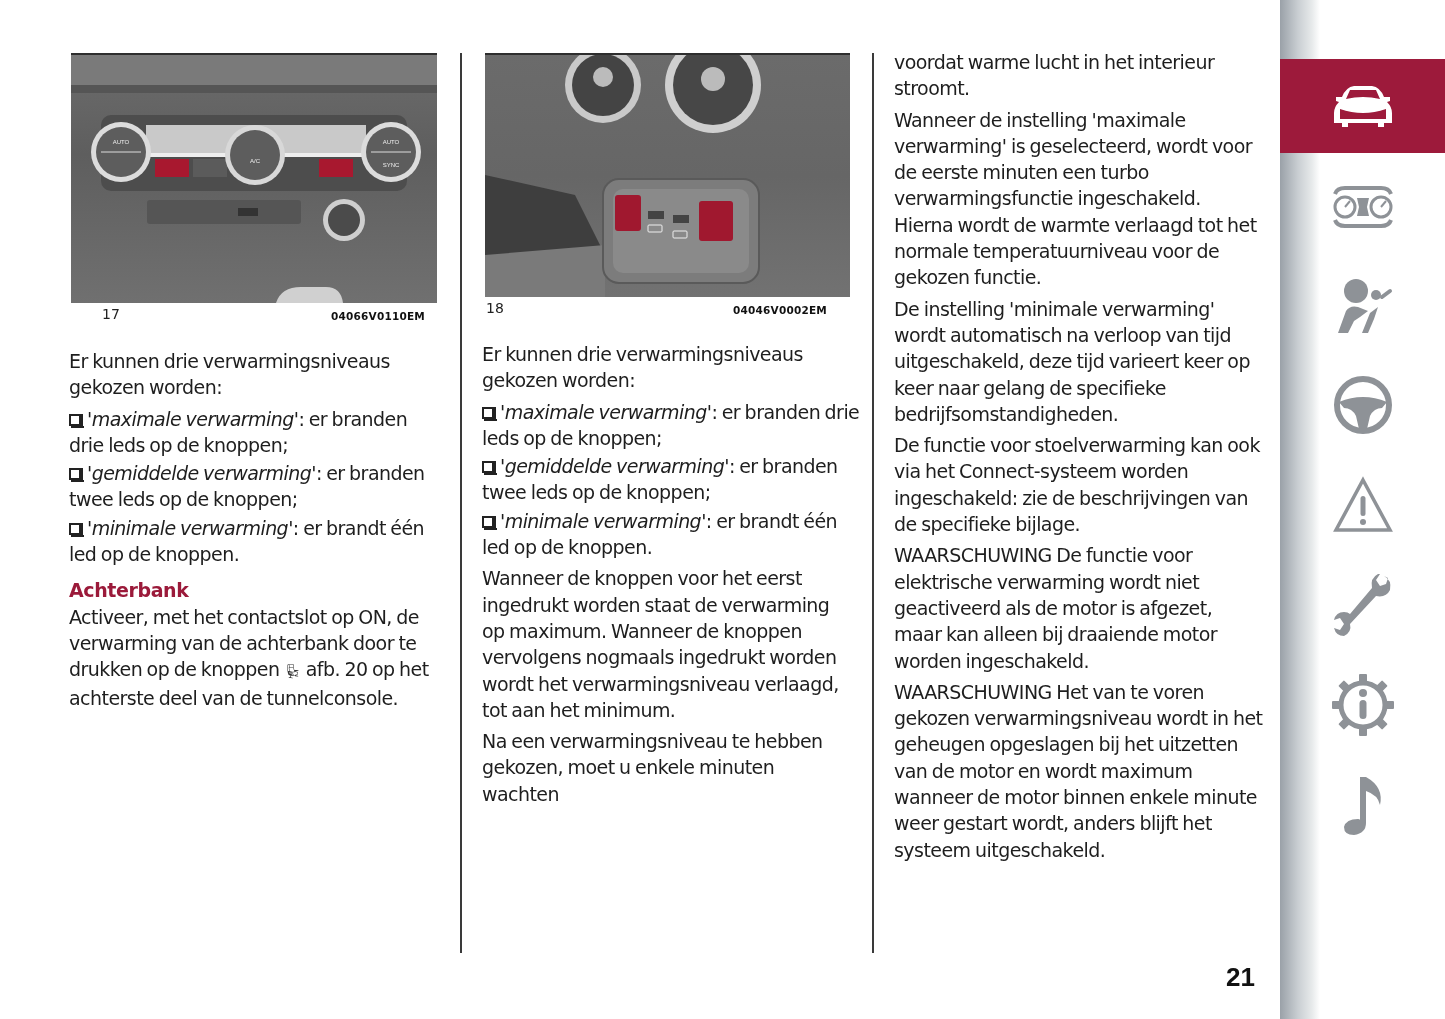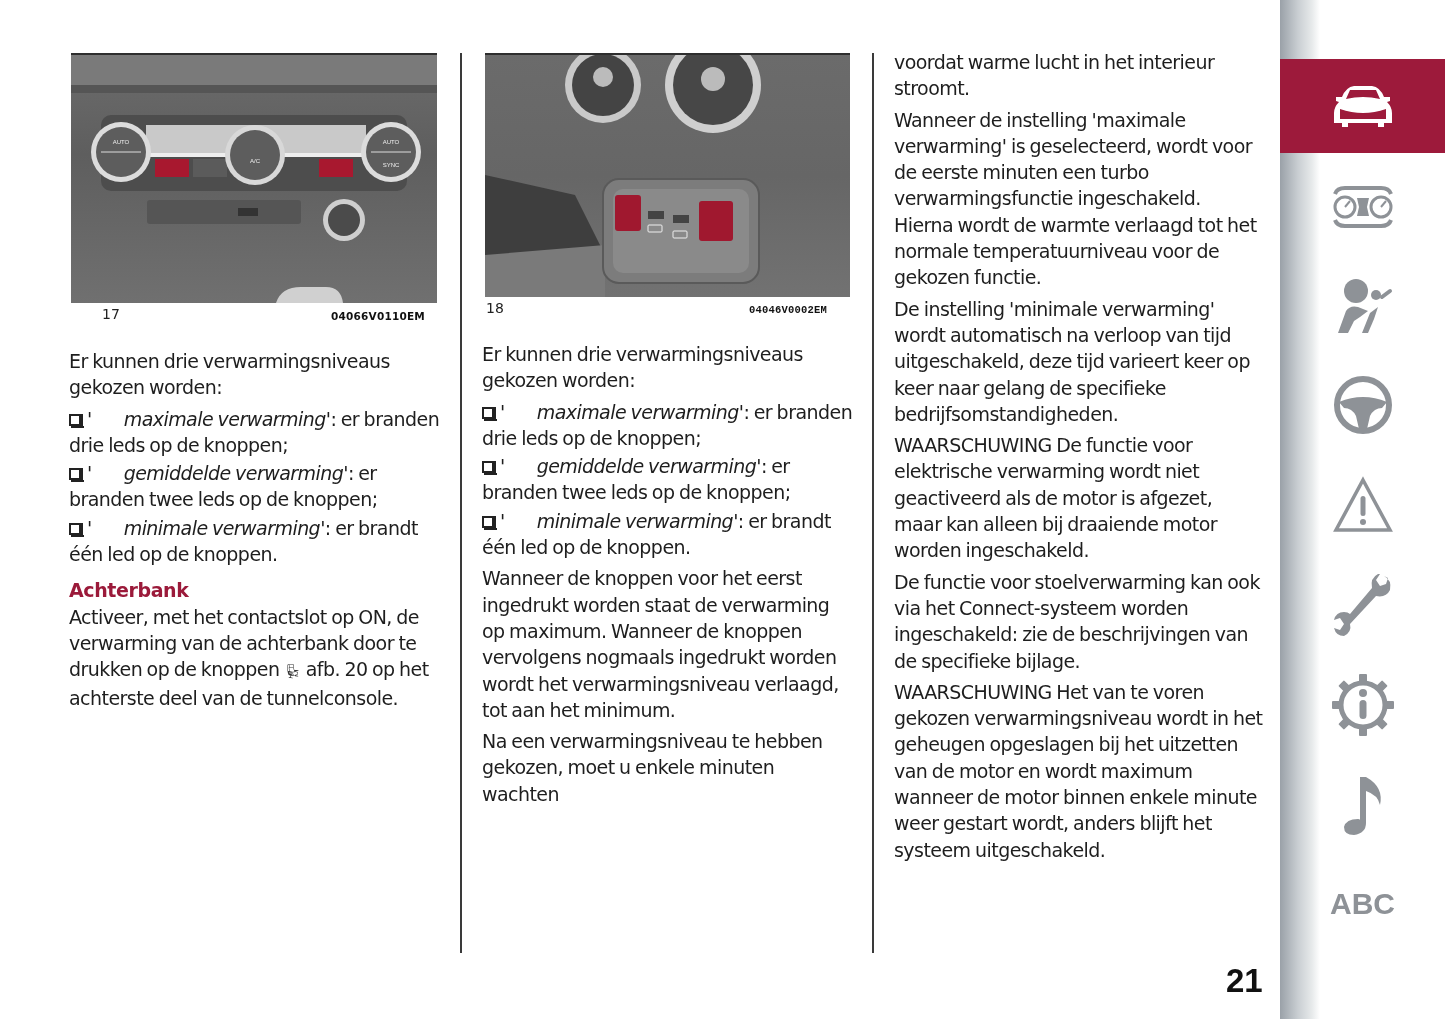--- a/index.html
+++ b/index.html
@@ -19,34 +19,34 @@
 
   .text-block { position:absolute; font-size:19px; line-height:26.3px; letter-spacing:-0.55px; word-spacing:-1px; }
   .text-block p { margin:0 9px 5px 0; }
   .text-block .bul { margin:0 0 2px 0; }
   .box {
     display:inline-block; width:12px; height:12px; border:2px solid #222; box-sizing:border-box;
     margin-right:6px; vertical-align:0px; position:relative;
   }
   .box::after { content:""; position:absolute; right:-4px; top:-2px; width:2px; height:12px; background:#222; }
   .box::before { content:""; position:absolute; left:0px; bottom:-4px; width:13px; height:2px; background:#222; }
-  em { font-style:italic;margin-left:32px; }
+  em { font-style:italic; }
   .section-heading { color:#9b1a3a; font-weight:bold; font-size:19px; margin:0; letter-spacing:-0.4px; }
   .seat-glyph { font-size:14px; color:#333; }
 
   
   .sidebar {
     position:absolute; left:1280px; top:0; width:165px; height:1019px;
     background:linear-gradient(to right, #9aa1a8 0px, #c9ced2 18px, #e7eaeb 32px, #ffffff 40px, #ffffff 165px);
   }
   .side-item { position:absolute; left:0; width:165px; height:94px; display:flex; align-items:center; justify-content:center; }
   .side-item svg { display:block; }
   .side-item.active { background:#9d1a3b; top:59px; height:94px; }
   .abc { font-family:"Liberation Sans", sans-serif; font-weight:bold; font-size:30px; color:#8e9297; letter-spacing:0px; }
-  .page-num { position:absolute; left:1226px; top:962px; font-family:"Liberation Sans", sans-serif; font-weight:bold; font-size:33px; color:#111; }
+  .page-num { position:absolute; left:1226px; top:962px; font-family:"Liberation Sans", sans-serif; font-weight:bold; font-size:26px; color:#111; }
 </style>
 </head>
 <body>
 
 <div class="divider" style="left:460px;"></div>
 <div class="divider" style="left:872px;"></div>
 
 <div class="figure" style="left:71px; top:53px; width:366px; height:272px;">
   <div class="photo" style="left:0; top:0; width:366px; height:248px; background:linear-gradient(#6c6c6c,#5e5e5e 40%,#707070);">
     <svg width="366" height="248" viewBox="0 0 366 248">
@@ -96,21 +96,21 @@
       <rect x="128" y="134" width="136" height="84" rx="10" fill="#8a8a8a"></rect>
       <rect x="130" y="140" width="26" height="36" rx="3" fill="#a0182f"></rect>
       <rect x="214" y="146" width="34" height="40" rx="3" fill="#a0182f"></rect>
       <rect x="163" y="156" width="16" height="8" fill="#444"></rect>
       <rect x="188" y="160" width="16" height="8" fill="#444"></rect>
       <rect x="163" y="170" width="14" height="7" rx="1" fill="none" stroke="#eee" stroke-width="1"></rect>
       <rect x="188" y="176" width="14" height="7" rx="1" fill="none" stroke="#eee" stroke-width="1"></rect>
     </svg>
   </div>
   <div class="fig-num" style="left:1px; top:247px;">18</div>
-  <div class="fig-code" style="right:0; top:251px;font-family:Liberation Mono, monospace;">04046V0002EM</div>
+  <div class="fig-code" style="right:0; top:251px;">04046V0002EM</div>
 </div>
 
 <div class="text-block" style="left:69px; top:348px; width:375px;">
   <p>Er kunnen drie verwarmingsniveaus gekozen worden:</p>
   <p class="bul"><span class="box"></span>'<em>maximale verwarming</em>'<span>: er branden drie leds op de knoppen;</span></p>
   <p class="bul"><span class="box"></span>'<em>gemiddelde verwarming</em>'<span>: er branden twee leds op de knoppen;</span></p>
   <p class="bul" style="margin-bottom:10px;"><span class="box"></span>'<em>minimale verwarming</em>'<span>: er brandt één led op de knoppen.</span></p>
   <h3 class="section-heading">Achterbank</h3>
   <p><span>Activeer, met het contactslot op ON, de verwarming van de achterbank door te drukken op de knoppen</span> <span class="seat-glyph">💺︎</span><span> afb. 20 op het achterste deel van de tunnelconsole.</span></p>
 </div>
@@ -121,22 +121,22 @@
   <p class="bul"><span class="box"></span>'<em>gemiddelde verwarming</em>'<span>: er branden twee leds op de knoppen;</span></p>
   <p class="bul" style="margin-bottom:5px;"><span class="box"></span>'<em>minimale verwarming</em>'<span>: er brandt één led op de knoppen.</span></p>
   <p>Wanneer de knoppen voor het eerst ingedrukt worden staat de verwarming op maximum. Wanneer de knoppen vervolgens nogmaals ingedrukt worden wordt het verwarmingsniveau verlaagd, tot aan het minimum.</p>
   <p>Na een verwarmingsniveau te hebben gekozen, moet u enkele minuten wachten</p>
 </div>
 
 <div class="text-block" style="left:894px; top:49px; width:378px;">
   <p>voordat warme lucht in het interieur stroomt.</p>
   <p>Wanneer de instelling 'maximale verwarming' is geselecteerd, wordt voor de eerste minuten een turbo verwarmingsfunctie ingeschakeld. Hierna wordt de warmte verlaagd tot het normale temperatuurniveau voor de gekozen functie.</p>
   <p>De instelling 'minimale verwarming' wordt automatisch na verloop van tijd uitgeschakeld, deze tijd varieert keer op keer naar gelang de specifieke bedrijfsomstandigheden.</p>
+  <p>De functie voor stoelverwarming kan ook via het Connect-systeem worden ingeschakeld: zie de beschrijvingen van de specifieke bijlage.</p>
   <p>WAARSCHUWING De functie voor elektrische verwarming wordt niet geactiveerd als de motor is afgezet, maar kan alleen bij draaiende motor worden ingeschakeld.</p>
-  <p>De functie voor stoelverwarming kan ook via het Connect-systeem worden ingeschakeld: zie de beschrijvingen van de specifieke bijlage.</p>
   <p>WAARSCHUWING Het van te voren gekozen verwarmingsniveau wordt in het geheugen opgeslagen bij het uitzetten van de motor en wordt maximum wanneer de motor binnen enkele minute weer gestart wordt, anders blijft het systeem uitgeschakeld.</p>
 </div>
 
 <div class="sidebar">
   <div class="side-item active" style="top:59px;">
     <svg width="62" height="46" viewBox="0 0 62 46">
       <path d="M10 14 Q14 4 22 3 L40 3 Q48 4 52 14 L58 14 L58 18 L55 19 Q60 24 60 30 L60 40 L52 40 L52 44 L46 44 L46 40 L16 40 L16 44 L10 44 L10 40 L2 40 L2 30 Q2 24 7 19 L4 18 L4 14 Z M14 16 Q31 12 48 16 L44 7 L18 7 Z M8 26 Q31 34 54 26 L54 36 L8 36 Z" fill="#ffffff" fill-rule="evenodd"></path>
     </svg>
   </div>
   <div class="side-item" style="top:160px;">
@@ -192,18 +192,15 @@
       <circle cx="32" cy="32" r="22" stroke="#8e9297" stroke-width="5" fill="#ffffff"></circle>
       <circle cx="32" cy="20" r="4" fill="#8e9297"></circle>
       <rect x="28.5" y="27" width="7" height="19" rx="3.5" fill="#8e9297"></rect>
     </svg>
   </div>
   <div class="side-item" style="top:758px;">
     <svg width="50" height="64" viewBox="0 0 50 64">
       <path d="M22 4 L28 4 Q46 14 42 32 Q40 22 28 18 L28 50 Q28 60 16 62 Q6 62 6 54 Q8 46 20 46 Q22 46 22 47 Z" fill="#8e9297"></path>
     </svg>
   </div>
-  <div class="side-item" style="top:857px;">
-    <span class="abc">ABC</span>
-  </div>
 </div>
 
 <div class="page-num">21</div>
 
 </body></html>

